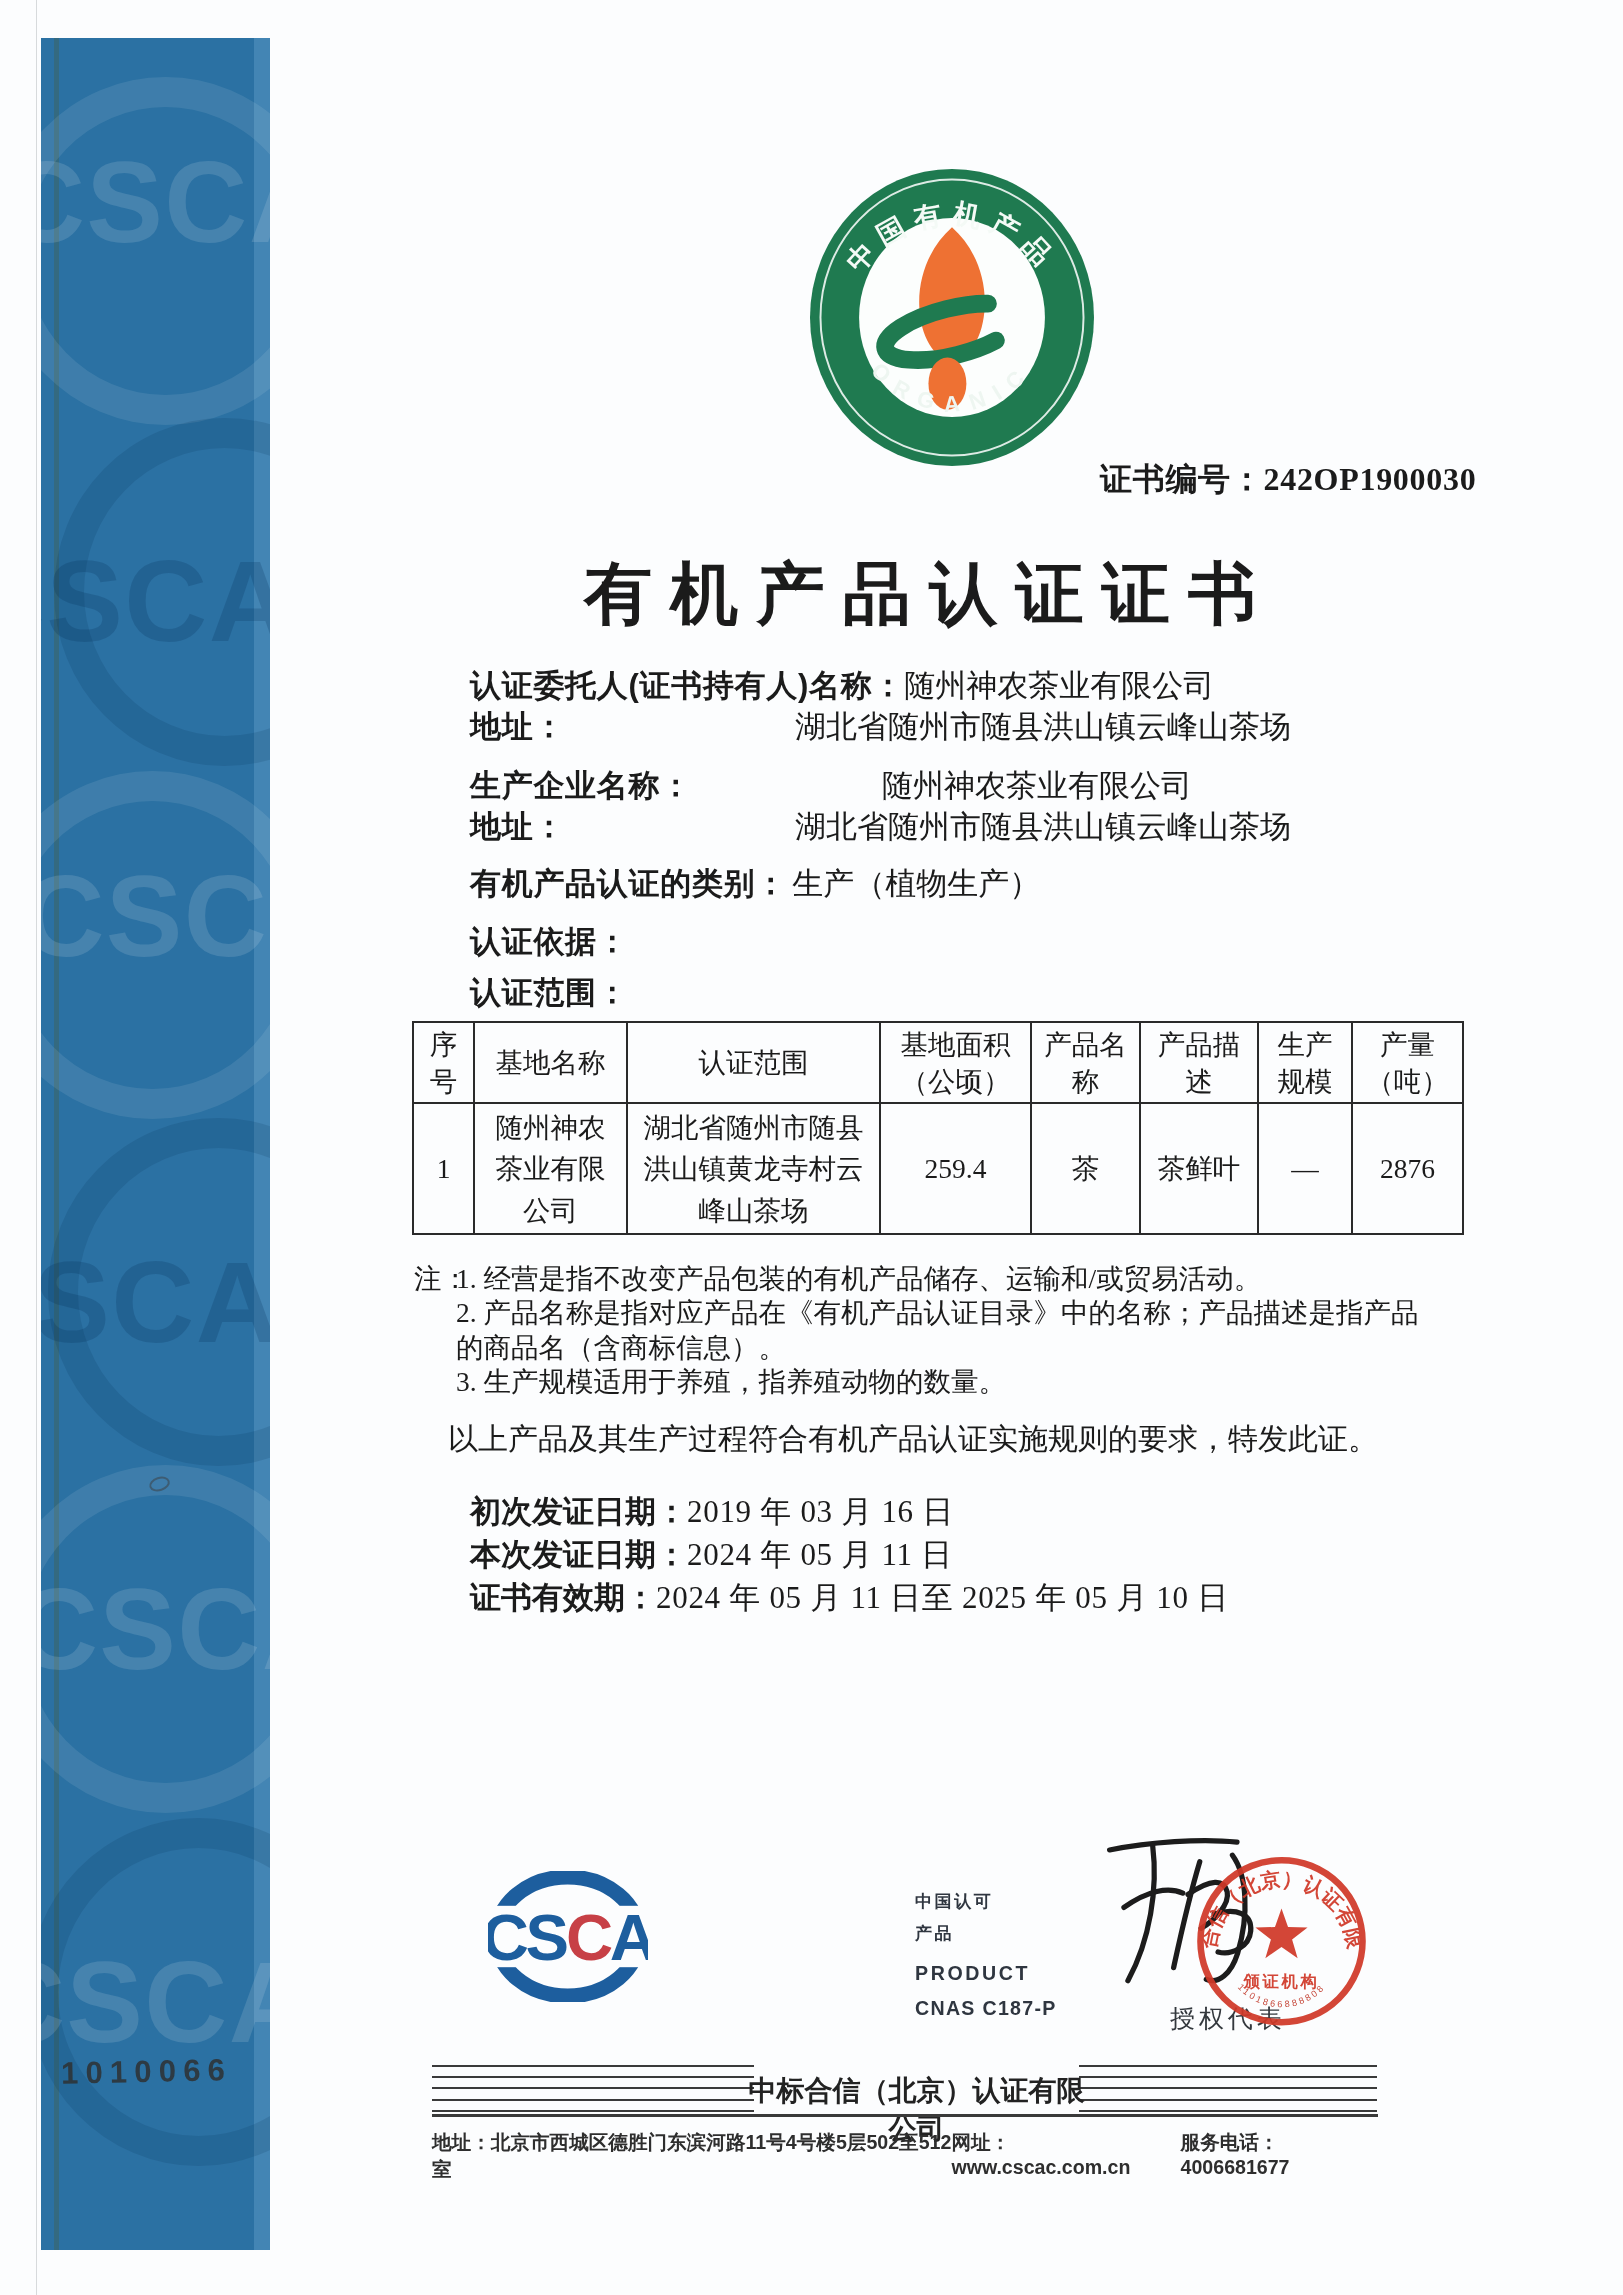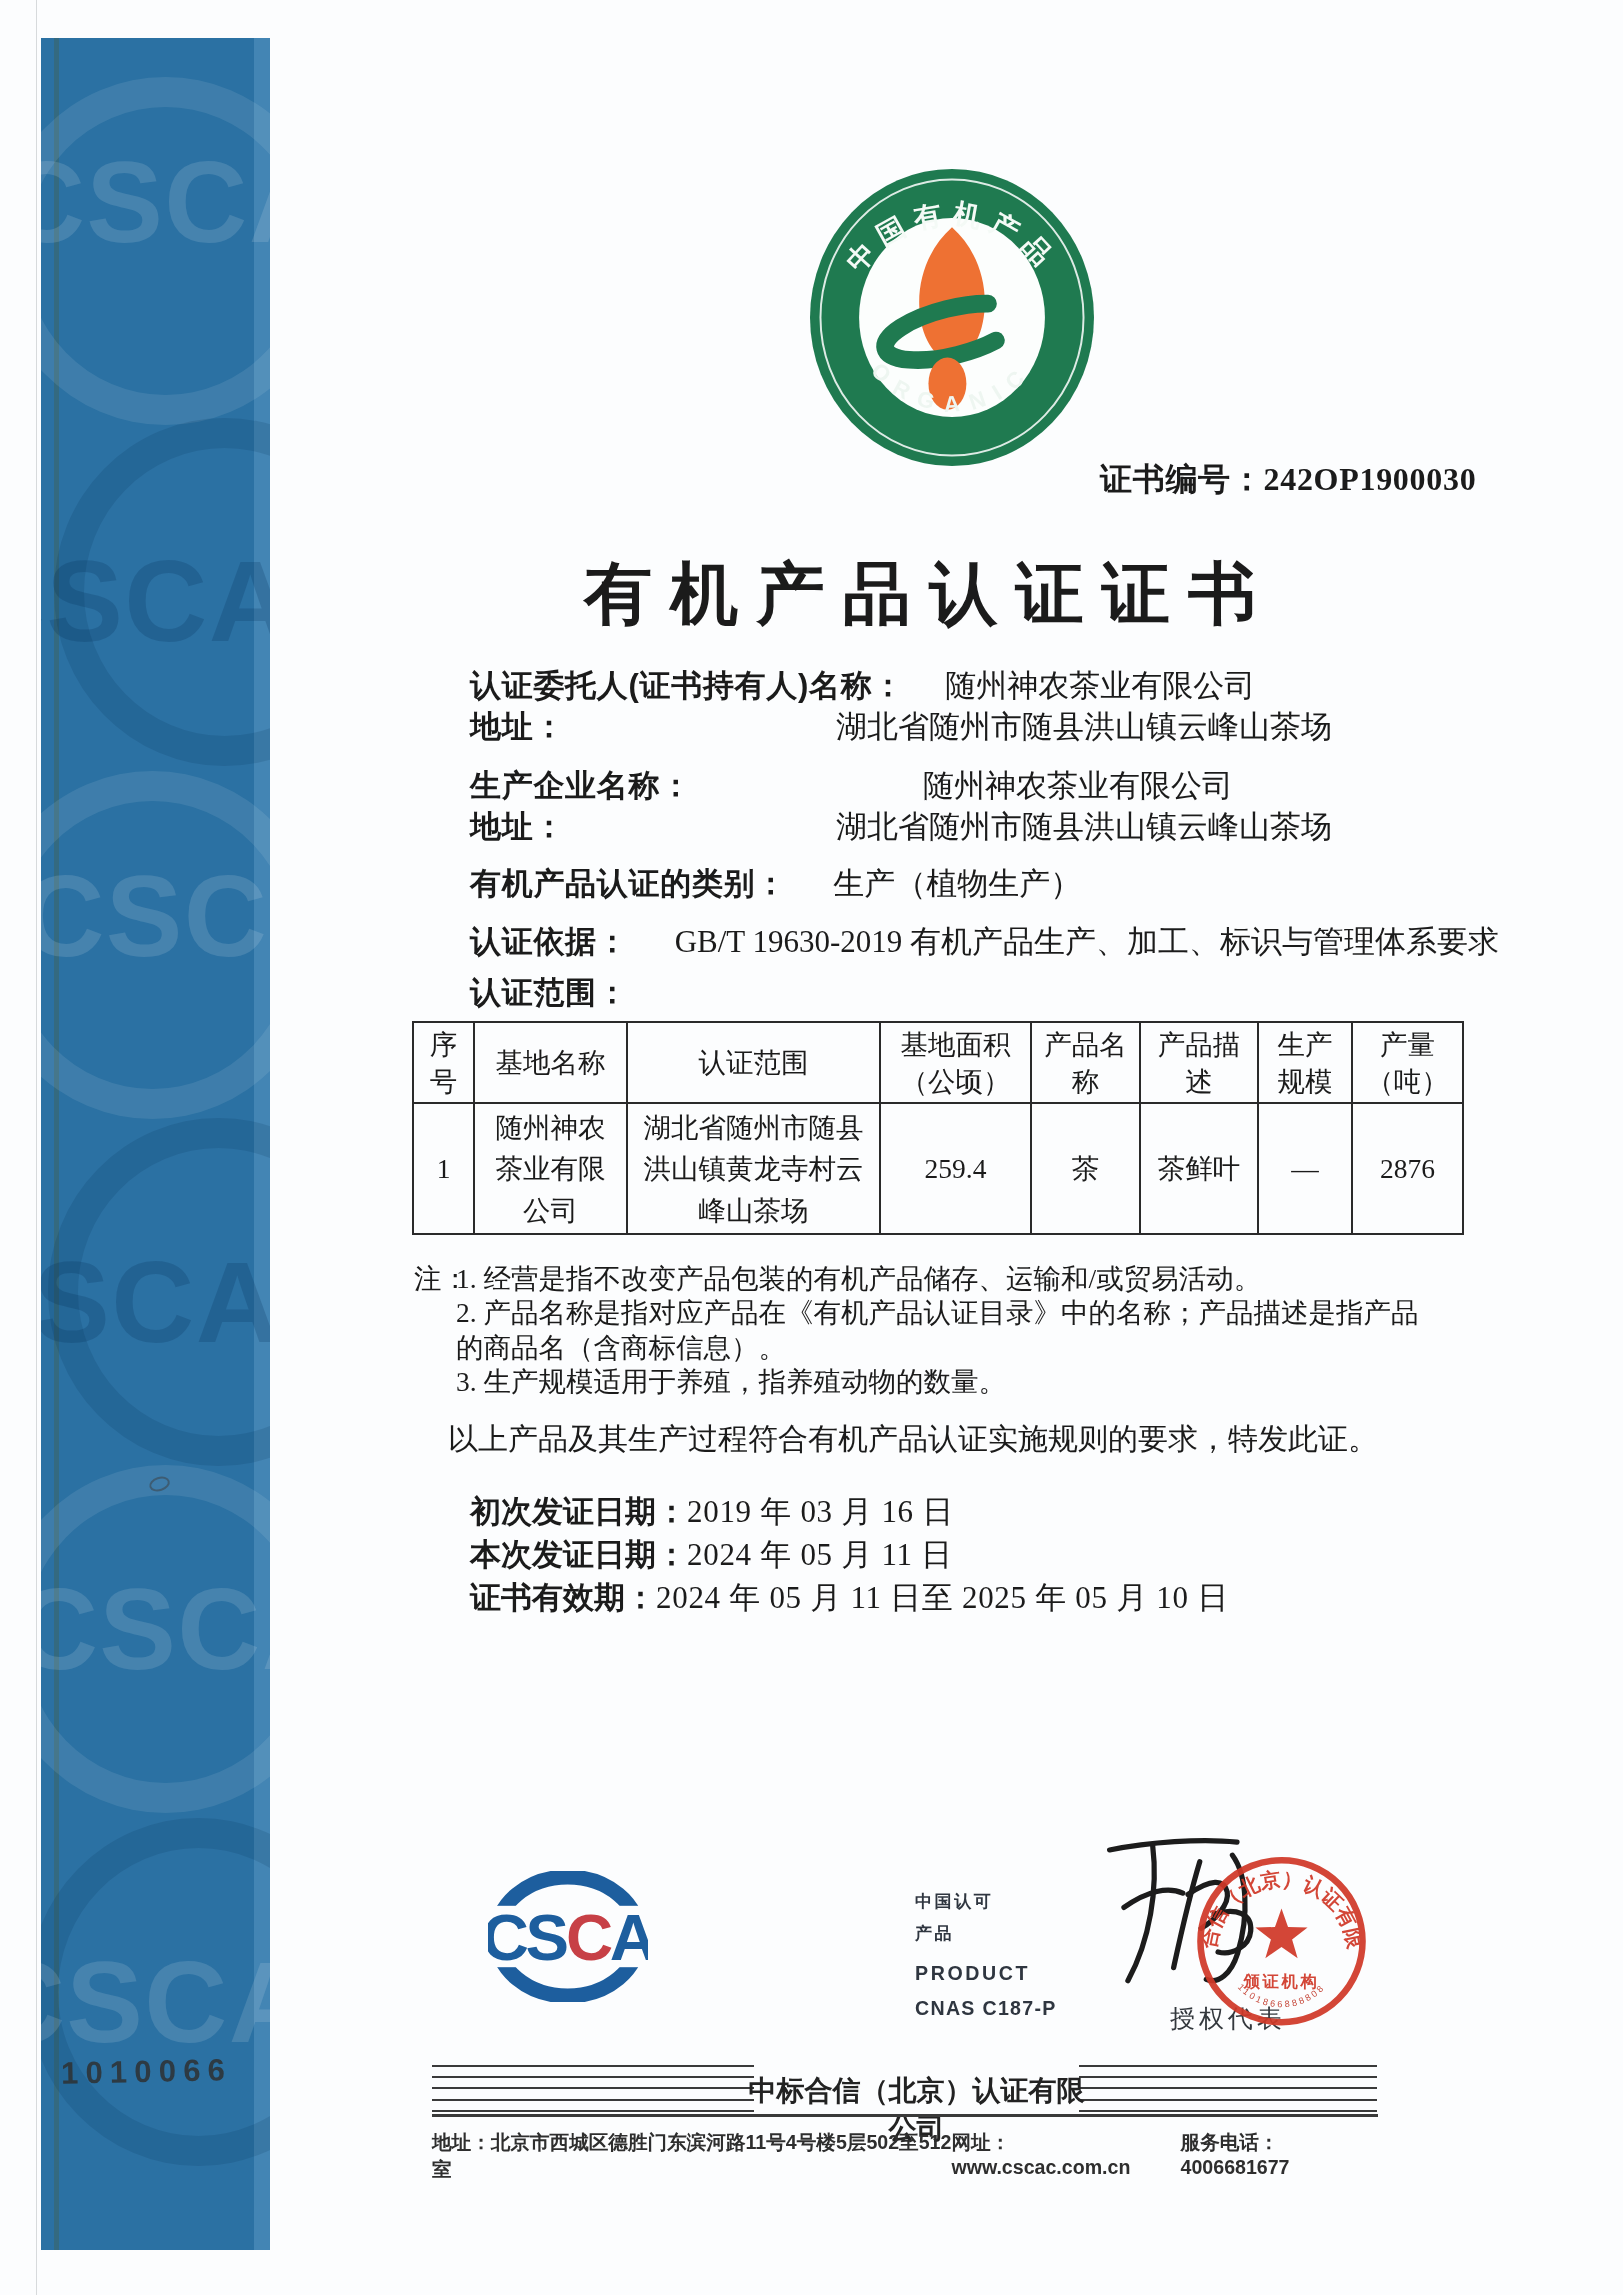--- a/index.html
+++ b/index.html
@@ -27,21 +27,21 @@
 
   
   .logo-wrap { position:absolute; left:808px; top:167px; width:288px; height:301px; }
   .certno { position:absolute; left:1100px; top:458px; font-size:32px; font-weight:600;
             letter-spacing:0.7px; }
   .doc-title { position:absolute; left:262px; top:549px; width:1316px; text-align:center;
             font-size:68px; font-weight:700; letter-spacing:18.3px; text-indent:18.3px; }
 
   
   .info { position:absolute; left:470px; top:665px; width:1021px; font-size:31px; }
-  .row { display:flex; align-items:baseline; height:41px; white-space:nowrap;gap:41px; }
+  .row { display:flex; align-items:baseline; height:41px; white-space:nowrap; }
   .lab { font-family:"Liberation Sans", sans-serif; font-weight:700; letter-spacing:0.7px; }
   .val { font-family:"Liberation Serif", serif; font-weight:500; }
   .ml352 { margin-left:230px; } .ml290 { margin-left:190px; } .ml8 { margin-left:5.2px; }
   .sp28 { height:18.3px; } .sp24 { height:15.7px; } .sp26 { height:17px; } .sp16 { height:10.5px; }
 
   
   .table-wrap { position:absolute; left:412px; top:1021px; width:1049px; }
   table.scope { width:100%; border-collapse:collapse; table-layout:fixed; font-size:27.5px; }
   table.scope th, table.scope td { border:2px solid #2a2a2a; text-align:center;
             vertical-align:middle; font-weight:400; padding:2.6px 11.8px; }
@@ -158,21 +158,20 @@
       <span class="val ml352">湖北省随州市随县洪山镇云峰山茶场</span>
     </div>
     <div class="sp24"></div>
     <div class="row">
       <span class="lab">有机产品认证的类别：</span>
       <span class="val ml8">生产（植物生产）</span>
     </div>
     <div class="sp26"></div>
     <div class="row">
       <span class="lab">认证依据：</span>
-      <span class="val ml8">GB/T 19630-2019 有机产品生产、加工、标识与管理体系要求</span>
     </div>
     <div class="sp16"></div>
     <div class="row">
       <span class="lab">认证范围：</span>
     </div>
   </div>
 
   <div class="table-wrap">
     <table class="scope">
       <colgroup>

